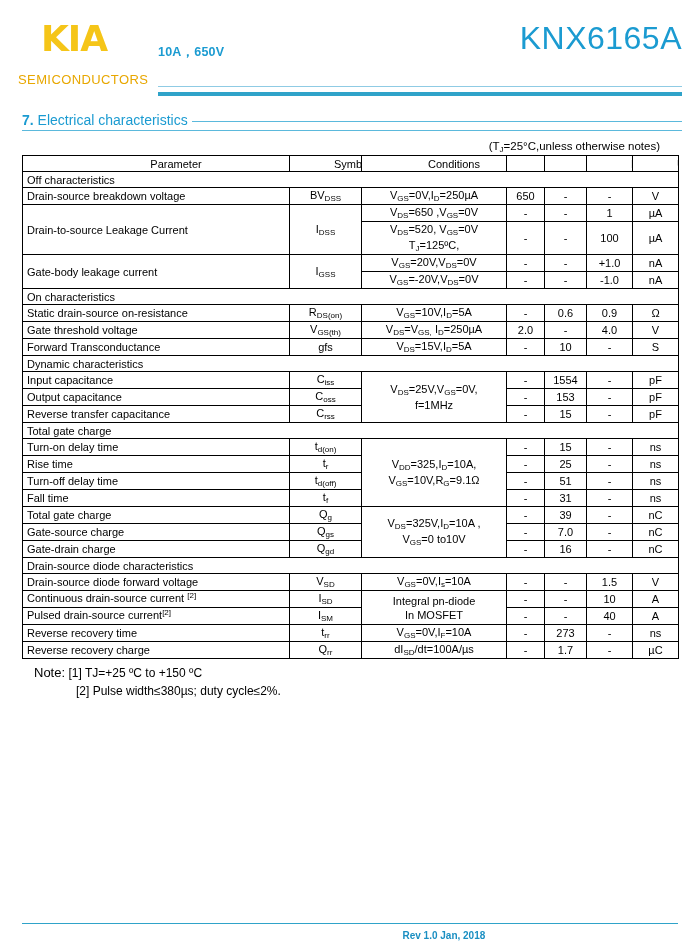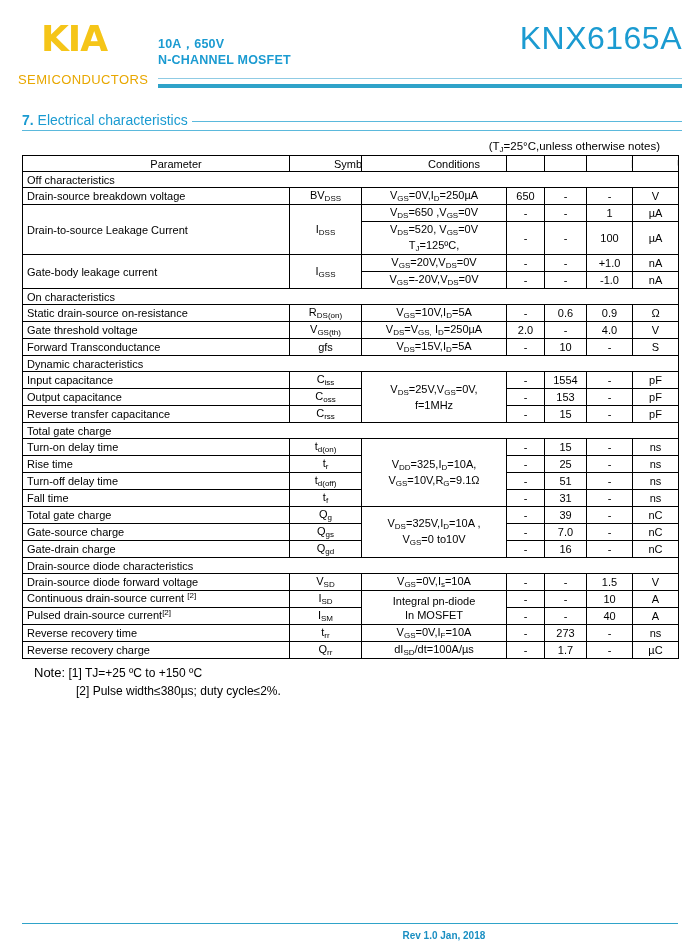--- a/index.html
+++ b/index.html
@@ -208,21 +208,20 @@
 </head>
 <body>
 
 <div class="page-header">
   <div class="logo-block">
     <div class="logo-mark">KIA</div>
     <div class="logo-sub">SEMICONDUCTORS</div>
   </div>
   <div class="header-mid">
     <div class="hdr-line1">10A，650V</div>
-    <div class="hdr-line2">N-CHANNEL MOSFET</div>
     <div class="hdr-rules">
       <div class="rule-thin"></div>
       <div class="rule-thick"></div>
     </div>
   </div>
   <div class="part-number">KNX6165A</div>
 </div>
 
 <div class="section-title-wrap">
   <div class="section-title">

